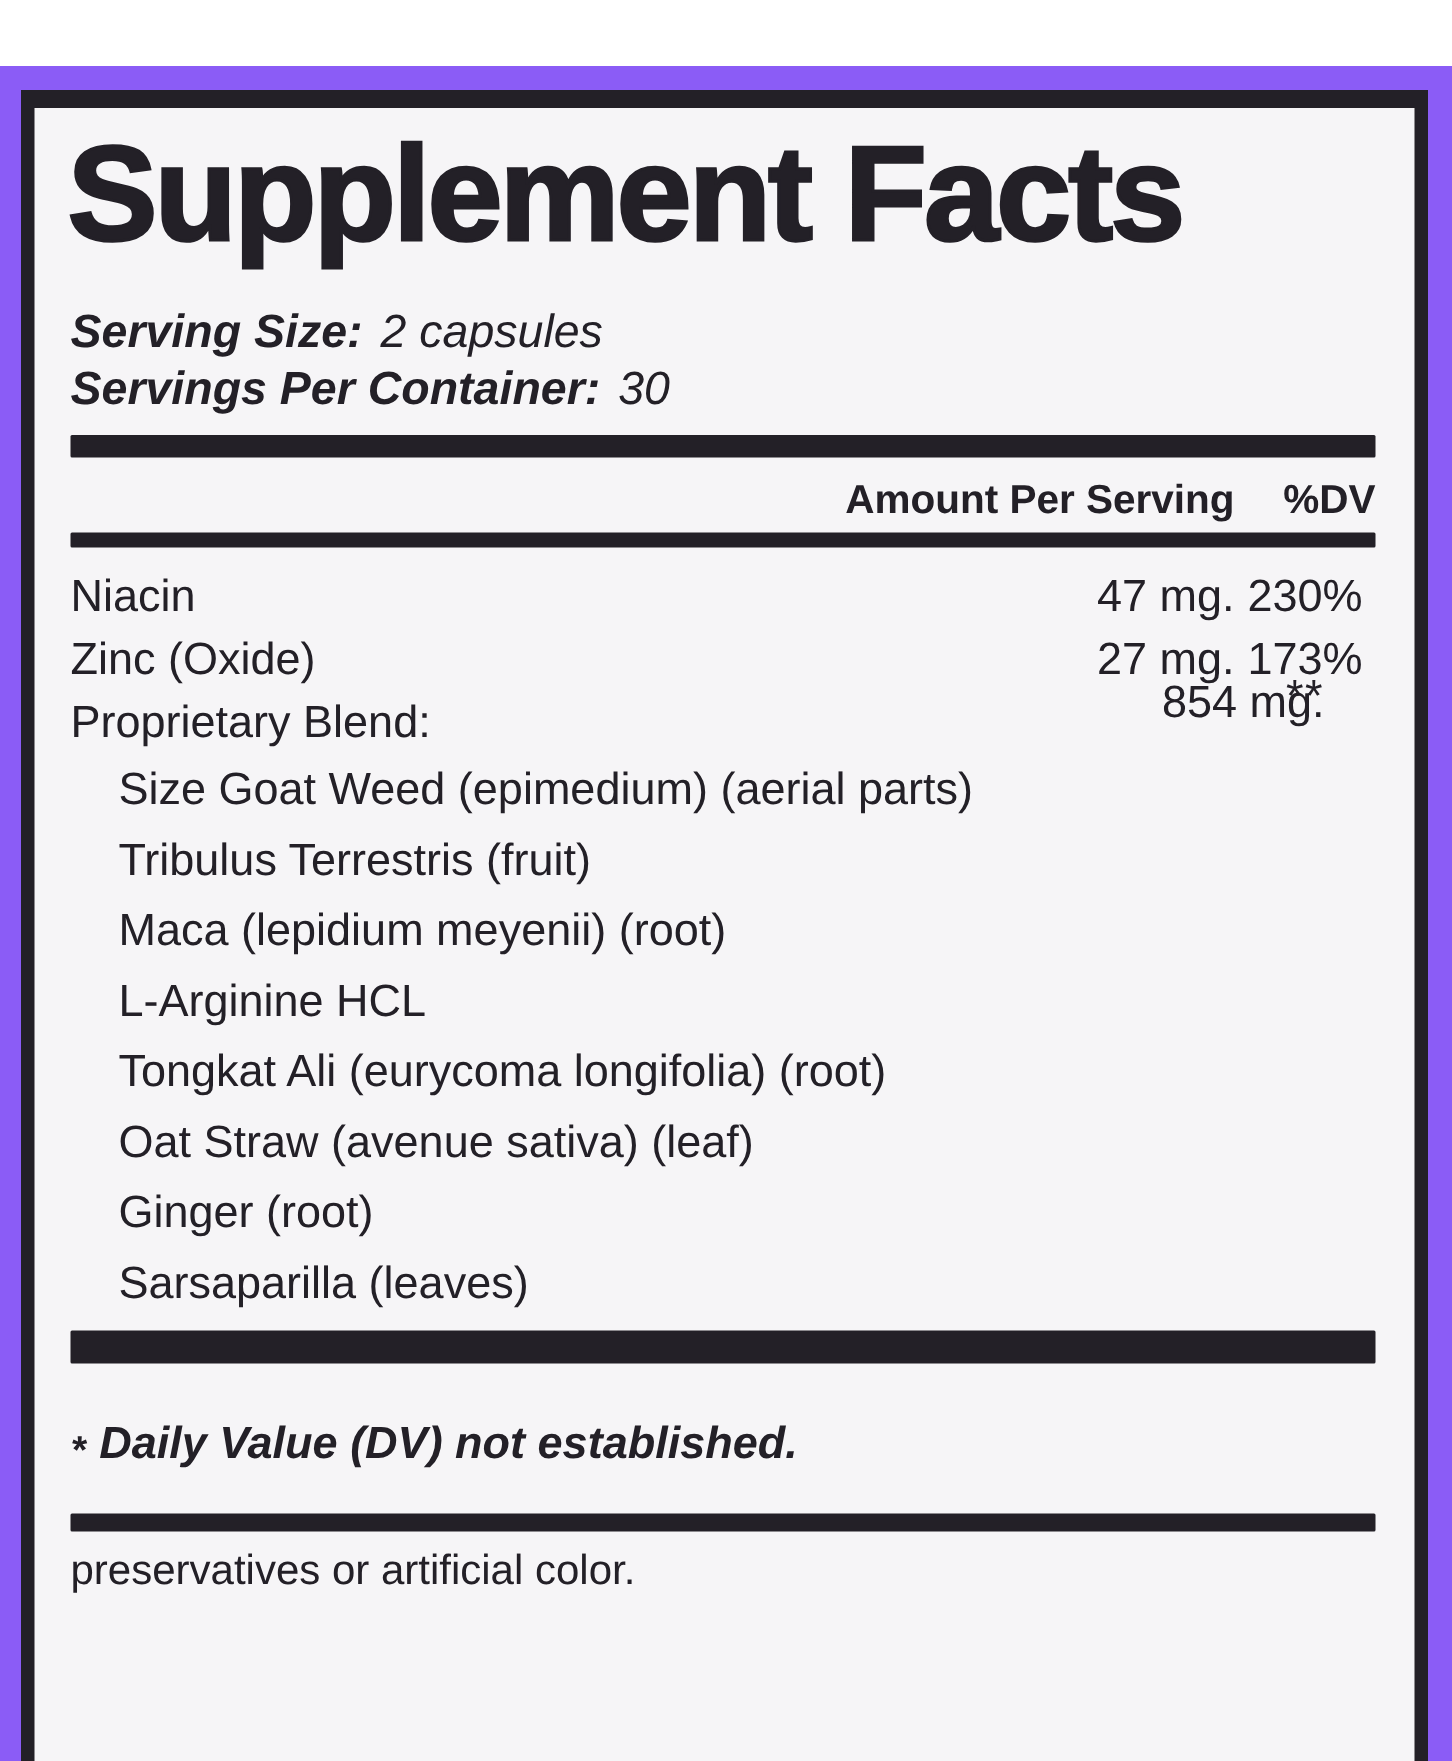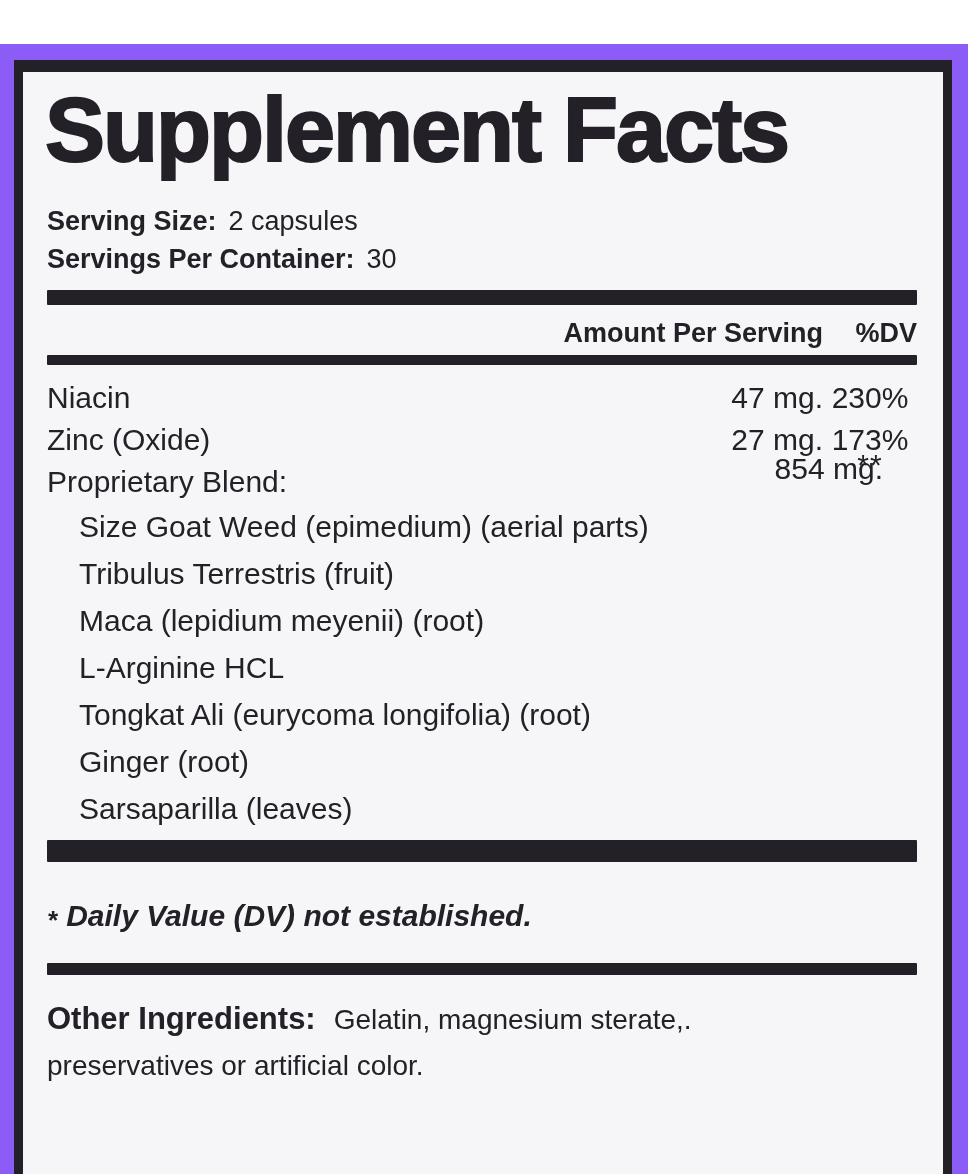--- a/index.html
+++ b/index.html
@@ -35,23 +35,24 @@
     margin: 10px 0 0 -2px;
     font-size: 90px;
     line-height: 96px;
     font-weight: bold;
     letter-spacing: -2px;
     -webkit-text-stroke: 2px #232027;
     white-space: nowrap;
   }
   .serving-block { margin-top: 24px; }
   .serving-line {
-    font-size: 27px;
+    font-size: 31px;
     line-height: 38px;
     white-space: nowrap;
+    font-style: italic;
   }
   .serving-label { font-weight: bold; }
   .serving-value { font-weight: normal; margin-left: 12px; }
   .bar { background: #232027; border-radius: 1px; }
   .bar-a { margin-top: 12px; height: 15px; }
   .head-row {
     display: flex;
     align-items: baseline;
     padding: 12px 0 6px 0;
     font-size: 27px;
@@ -157,35 +158,32 @@
         <span class="fact-dv shift-dv">**</span>
       </div>
     </div>
 
     <div class="blend-list">
       <div class="blend-item">Size Goat Weed (epimedium) (aerial parts)</div>
       <div class="blend-item">Tribulus Terrestris (fruit)</div>
       <div class="blend-item">Maca (lepidium meyenii) (root)</div>
       <div class="blend-item">L-Arginine HCL</div>
       <div class="blend-item">Tongkat Ali (eurycoma longifolia) (root)</div>
+      <div class="blend-item">Oat Straw (avenue sativa) (leaf)</div>
       <div class="blend-item">Ginger (root)</div>
       <div class="blend-item">Sarsaparilla (leaves)</div>
     </div>
 
     <div class="bar bar-c"></div>
 
     <div class="footnote">
       <span class="fn-star">*</span><span class="fn-text">Daily Value (DV) not established.</span>
     </div>
 
     <div class="bar bar-d"></div>
 
-    <div class="other-row">
-      <span class="other-label">Other Ingredients:</span>
-      <span class="other-value">Gelatin, magnesium sterate,.</span>
-    </div>
 
     <div class="disclaimer">
       <div class="disclaimer-line">preservatives or artificial color.</div>
     </div>
 
   </div>
 </div>
 
 </body></html>

